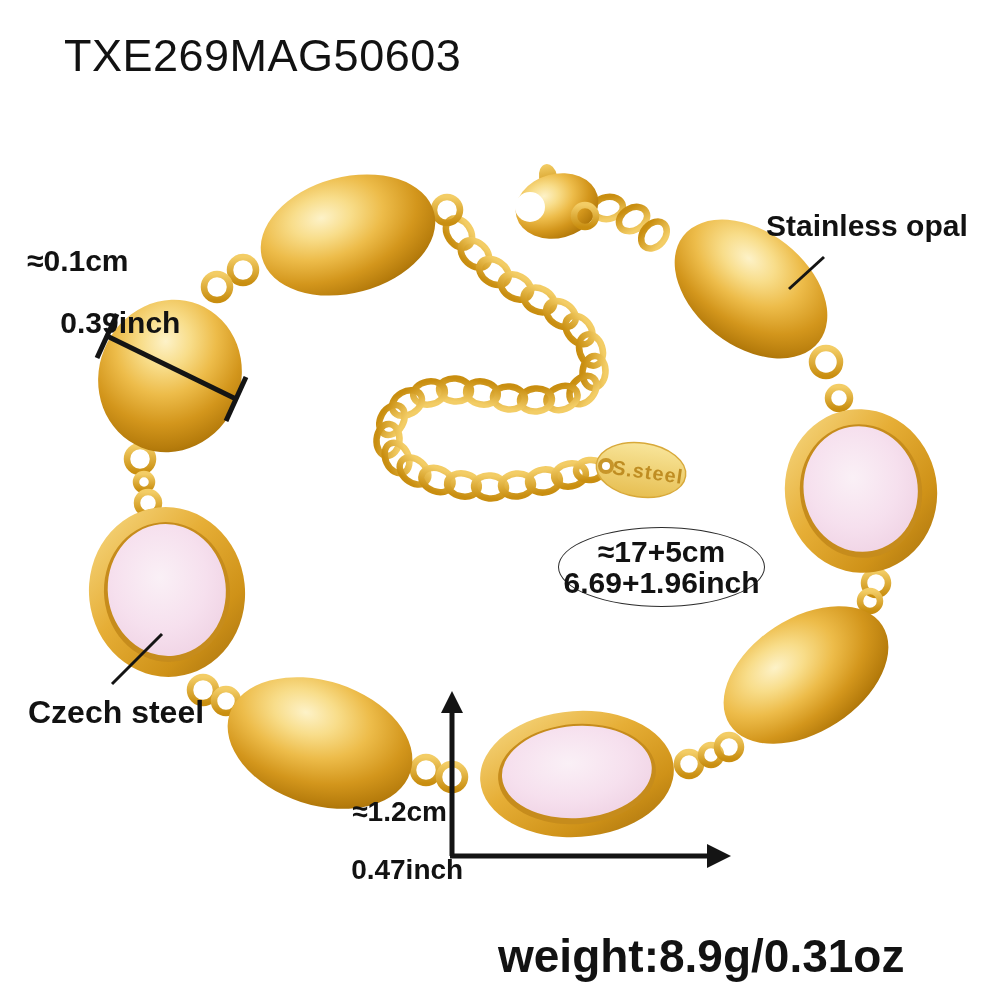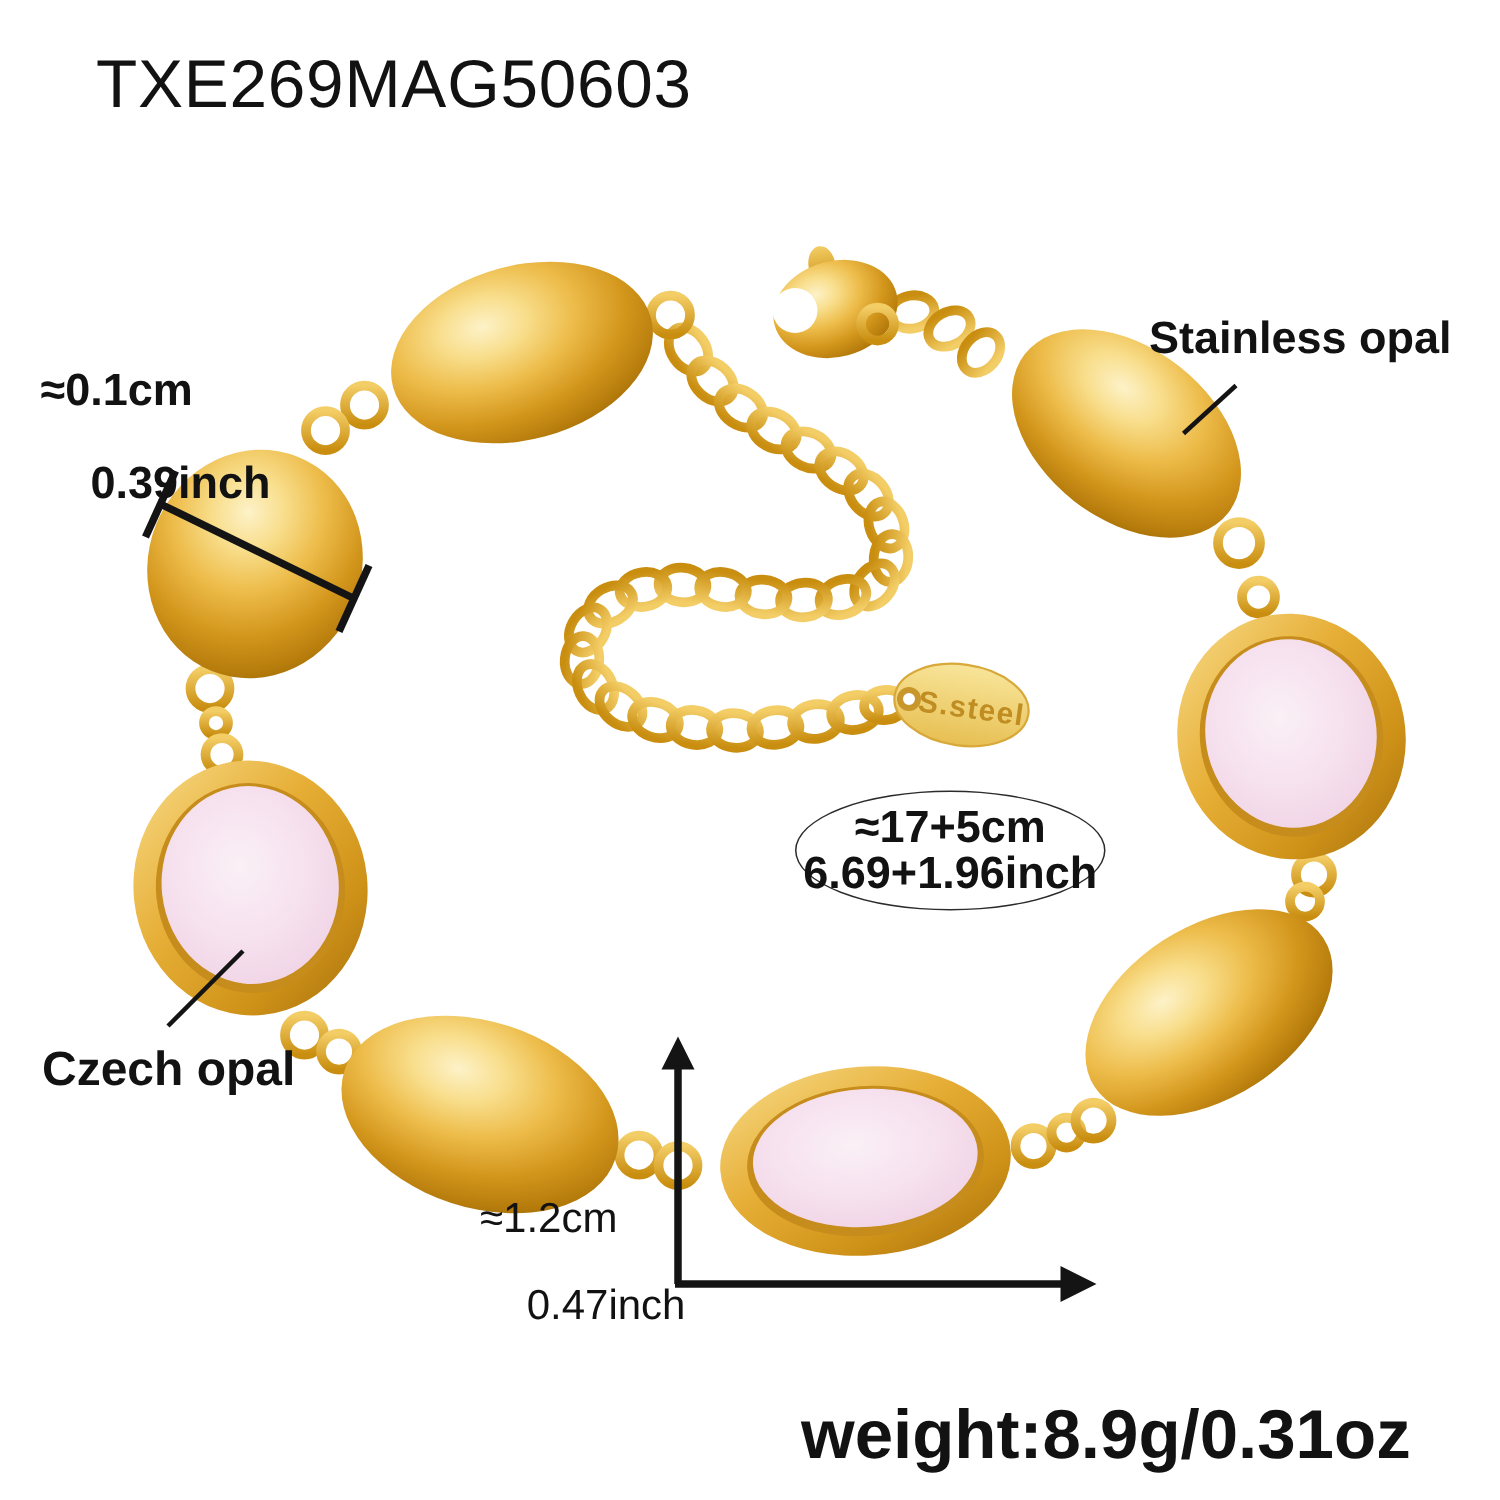--- a/index.html
+++ b/index.html
@@ -5,25 +5,25 @@
   html,body{margin:0;padding:0;background:#fff;}
   #stage{
     position:relative;width:1000px;height:1000px;background:#ffffff;
     font-family:"Liberation Sans", sans-serif;color:#121212;overflow:hidden;
   }
   .label{position:absolute;white-space:pre;color:#121212;}
   .lbl-code{left:64px;top:30px;font-size:45px;font-weight:400;letter-spacing:.5px;}
   .lbl-beadsize{left:27px;top:245px;font-size:30px;font-weight:700;line-height:31px;}
   .lbl-material{left:766px;top:209px;font-size:30px;font-weight:600;}
   .lbl-stone{left:28px;top:694px;font-size:32px;font-weight:600;}
-  .lbl-h{left:320px;top:797px;width:127px;font-size:28px;font-weight:400;line-height:29px;text-align:left;}
+  .lbl-h{left:320px;top:797px;width:127px;font-size:28px;font-weight:700;line-height:29px;text-align:right;}
   .lbl-w{left:517px;top:865px;font-size:28px;font-weight:600;line-height:29px;}
-  .lbl-weight{left:498px;top:929px;font-size:46px;font-weight:700;margin-left:36px;}
+  .lbl-weight{left:498px;top:929px;font-size:46px;font-weight:700;}
   .len-ellipse{
-    position:absolute;left:530px;top:527px;width:205px;height:78px;
+    position:absolute;left:558px;top:527px;width:205px;height:78px;
     border:1.5px solid #2b2b2b;border-radius:50%;
     display:flex;flex-direction:column;align-items:center;justify-content:center;
     font-size:30px;font-weight:600;line-height:31px;
   }
   svg{position:absolute;left:0;top:0;}
   .link{fill:none;stroke:url(#gChain);stroke-width:6.5;}
   .ring{fill:none;stroke:url(#gChain);stroke-width:6.5;}
   .ann{stroke:#141414;fill:none;}
 </style>
 </head>
@@ -180,20 +180,20 @@
   <div class="label lbl-beadsize"><span>≈0.1cm</span><br>
     <span>0.39inch</span></div>
 
   <div class="label lbl-material">Stainless opal</div>
 
   <div class="len-ellipse">
     <span>≈17+5cm</span>
     <span>6.69+1.96inch</span>
   </div>
 
-  <div class="label lbl-stone">Czech opal</div>
+  <div class="label lbl-stone">Czech steel</div>
 
   <div class="label lbl-h"><span>≈1.2cm</span><br>
     <span>0.47inch</span></div>
 
 
   <div class="label lbl-weight">weight:8.9g/0.31oz</div>
 </div>
 
 </body></html>

